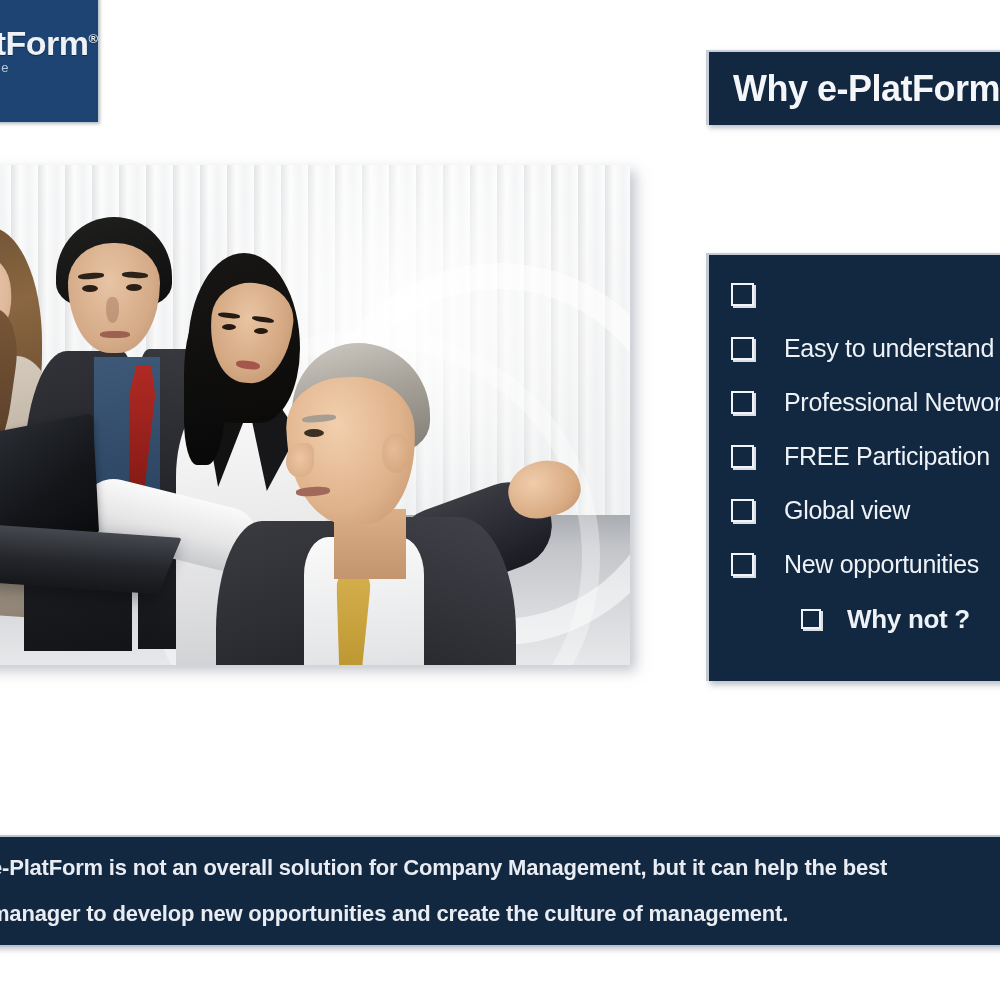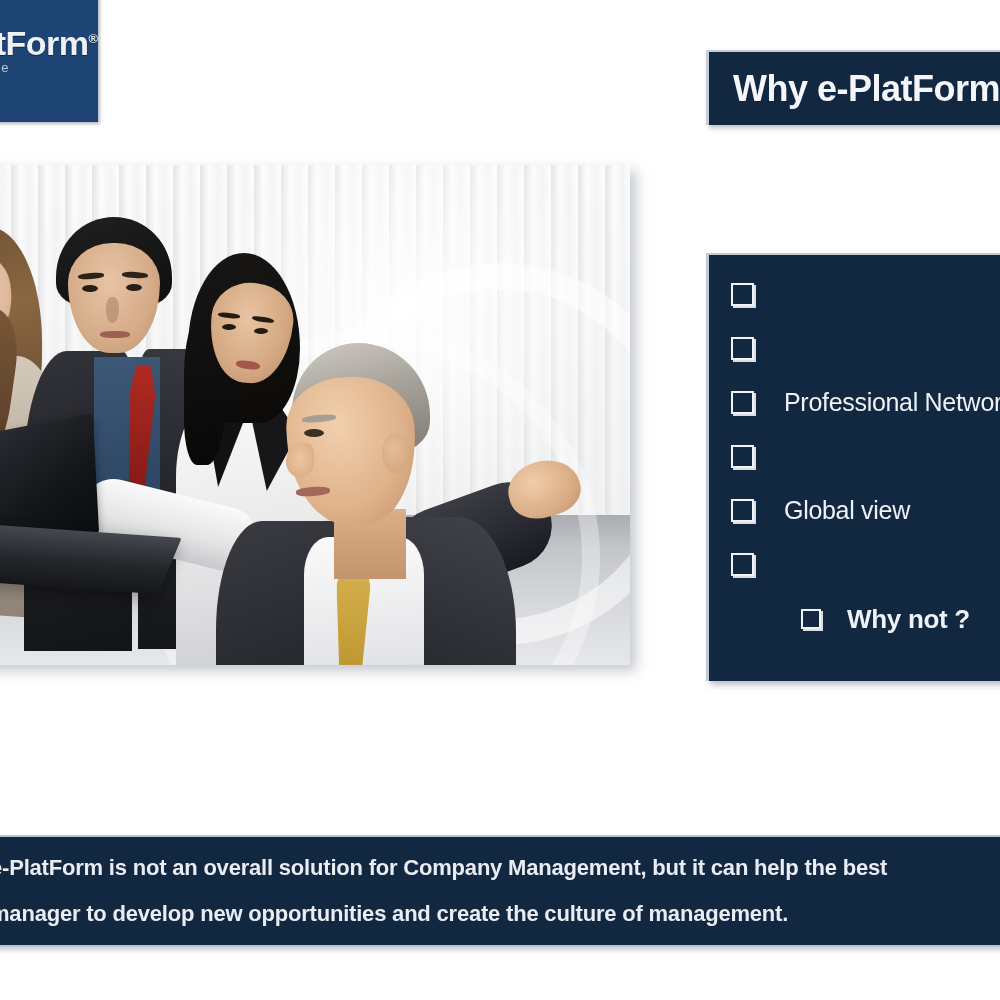--- a/index.html
+++ b/index.html
@@ -685,34 +685,37 @@
   <div class="title-box">
     <div class="title-text">Why e-PlatForm ?</div>
   </div>
 
   <div class="bullets-box">
     <div class="bullet-row">
       <span class="chk"></span>
     </div>
     <div class="bullet-row">
       <span class="chk"></span>
+      <span class="bullet-label">Easy to understand</span>
     </div>
     <div class="bullet-row">
       <span class="chk"></span>
       <span class="bullet-label">Professional Network</span>
     </div>
     <div class="bullet-row">
       <span class="chk"></span>
+      <span class="bullet-label">FREE Participation</span>
     </div>
     <div class="bullet-row">
       <span class="chk"></span>
       <span class="bullet-label">Global view</span>
     </div>
     <div class="bullet-row">
       <span class="chk"></span>
+      <span class="bullet-label">New opportunities</span>
     </div>
     <div class="bullet-row sub">
       <span class="chk small"></span>
       <span class="bullet-label">Why not ?</span>
     </div>
   </div>
 
   <div class="footer-box">
     <div class="footer-line">e-PlatForm is not an overall solution for Company Management, but  it can help the best</div>
     <div class="footer-line">manager to develop new opportunities and create the culture of management.</div>

